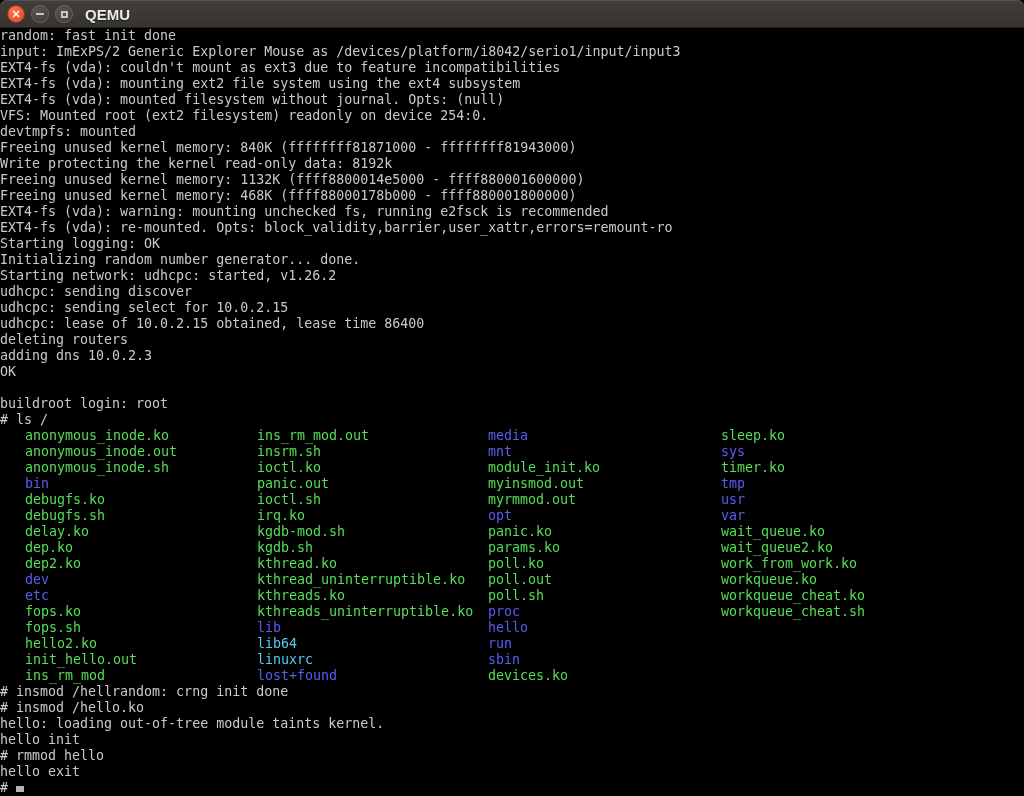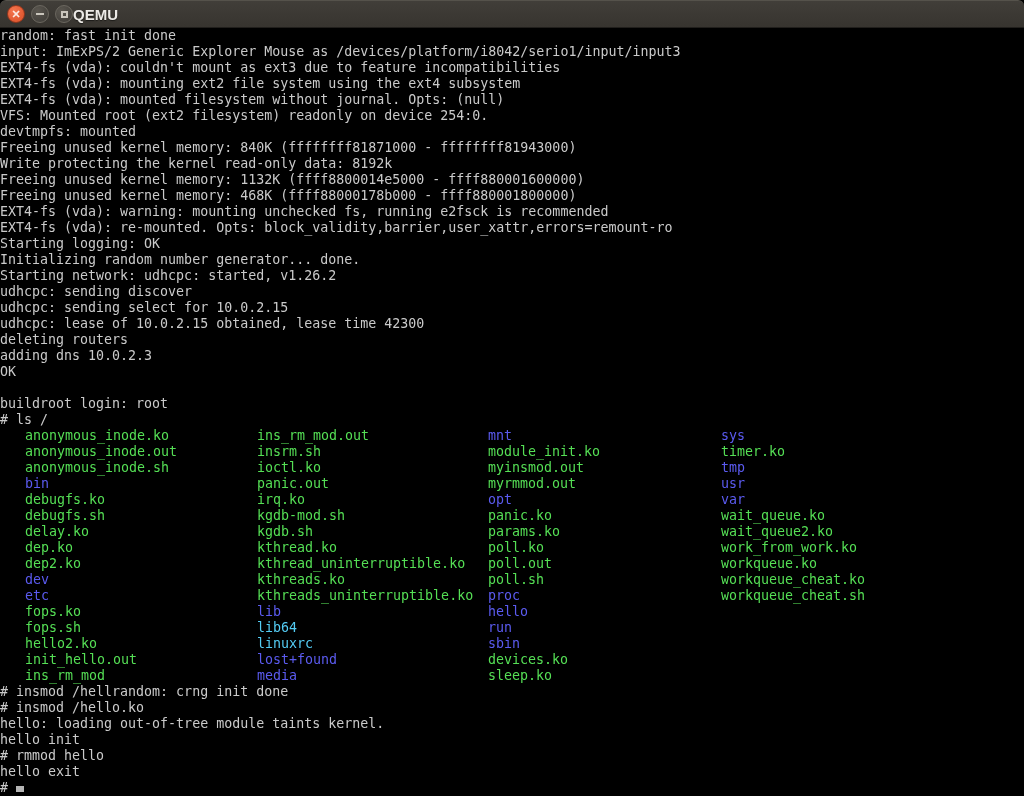--- a/index.html
+++ b/index.html
@@ -14,21 +14,21 @@
   .btn{width:18px;height:18px;border-radius:50%;display:flex;align-items:center;
        justify-content:center;box-sizing:border-box;cursor:default;}
   .btn.close{background:radial-gradient(circle at 35% 30%, #f4764f, var(--close) 65%);
              border:1px solid #93361d;color:#fbe9e2;font-size:11px;font-weight:bold;
              font-family:"Liberation Sans",sans-serif;}
   .btn.dim{background:radial-gradient(circle at 35% 30%, #5a564f, #45423d 70%);
            border:1px solid #6b675f;color:#c9c5bc;}
   .glyph-min{display:block;width:8px;height:2px;background:#c9c5bc;}
   .glyph-max{display:block;width:7px;height:7px;border:2px solid #c9c5bc;box-sizing:border-box;}
   .glyph-x{line-height:1;transform:translateY(-0.5px);}
-  .title{font-family:"Liberation Sans",sans-serif;font-weight:bold;
+  .title{margin-left:12px;font-family:"Liberation Sans",sans-serif;font-weight:bold;
          font-size:15px;color:#eceae6;text-shadow:0 1px 1px #1c1b18;}
   
   .terminal{position:absolute;top:28px;left:0;width:1024px;height:701px;background:var(--bg);
             color:var(--fg);font-size:13.3px;line-height:16px;}
   .line{height:16px;white-space:pre;overflow:hidden;}
   .lsgrid{display:grid;grid-template-columns:232px 231px 233px auto;
           grid-template-rows:repeat(16,16px);grid-auto-flow:column;margin-left:25px;}
   .cell{height:16px;white-space:pre;overflow:hidden;}
   .c-green{color:var(--green);}
   .c-blue{color:var(--blue);}
@@ -67,21 +67,21 @@
         <div class="line">Write protecting the kernel read-only data: 8192k</div>
         <div class="line">Freeing unused kernel memory: 1132K (ffff8800014e5000 - ffff880001600000)</div>
         <div class="line">Freeing unused kernel memory: 468K (ffff88000178b000 - ffff880001800000)</div>
         <div class="line">EXT4-fs (vda): warning: mounting unchecked fs, running e2fsck is recommended</div>
         <div class="line">EXT4-fs (vda): re-mounted. Opts: block_validity,barrier,user_xattr,errors=remount-ro</div>
         <div class="line">Starting logging: OK</div>
         <div class="line">Initializing random number generator... done.</div>
         <div class="line">Starting network: udhcpc: started, v1.26.2</div>
         <div class="line">udhcpc: sending discover</div>
         <div class="line">udhcpc: sending select for 10.0.2.15</div>
-        <div class="line">udhcpc: lease of 10.0.2.15 obtained, lease time 42300</div>
+        <div class="line">udhcpc: lease of 10.0.2.15 obtained, lease time 86400</div>
         <div class="line">deleting routers</div>
         <div class="line">adding dns 10.0.2.3</div>
         <div class="line">OK</div>
         <div class="line"></div>
         <div class="line">buildroot login: root</div>
         <div class="line"># ls /</div>
       </div>
     <div id="lsgrid" class="lsgrid">
         <div class="cell c-green">anonymous_inode.ko</div>
         <div class="cell c-green">anonymous_inode.out</div>
@@ -96,20 +96,21 @@
         <div class="cell c-blue">etc</div>
         <div class="cell c-green">fops.ko</div>
         <div class="cell c-green">fops.sh</div>
         <div class="cell c-green">hello2.ko</div>
         <div class="cell c-green">init_hello.out</div>
         <div class="cell c-green">ins_rm_mod</div>
         <div class="cell c-green">ins_rm_mod.out</div>
         <div class="cell c-green">insrm.sh</div>
         <div class="cell c-green">ioctl.ko</div>
         <div class="cell c-green">panic.out</div>
+        <div class="cell c-green">ioctl.sh</div>
         <div class="cell c-green">irq.ko</div>
         <div class="cell c-green">kgdb-mod.sh</div>
         <div class="cell c-green">kgdb.sh</div>
         <div class="cell c-green">kthread.ko</div>
         <div class="cell c-green">kthread_uninterruptible.ko</div>
         <div class="cell c-green">kthreads.ko</div>
         <div class="cell c-green">kthreads_uninterruptible.ko</div>
         <div class="cell c-blue">lib</div>
         <div class="cell c-cyan">lib64</div>
         <div class="cell c-cyan">linuxrc</div>

